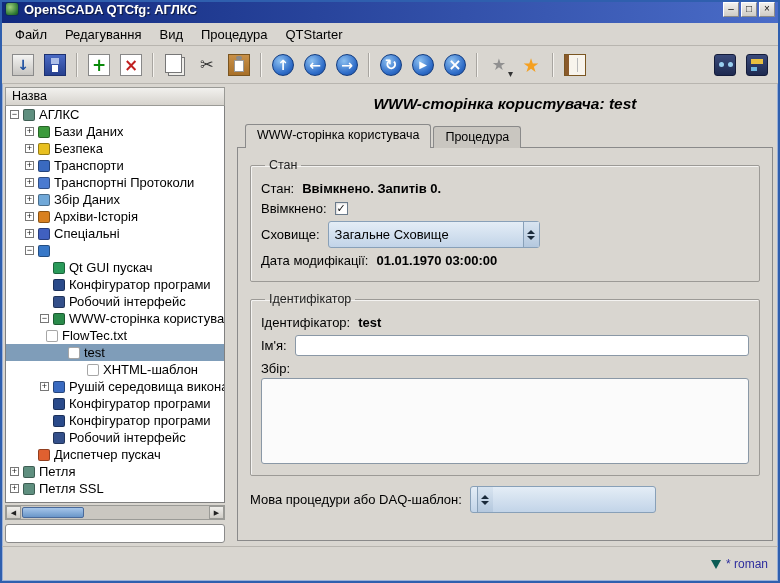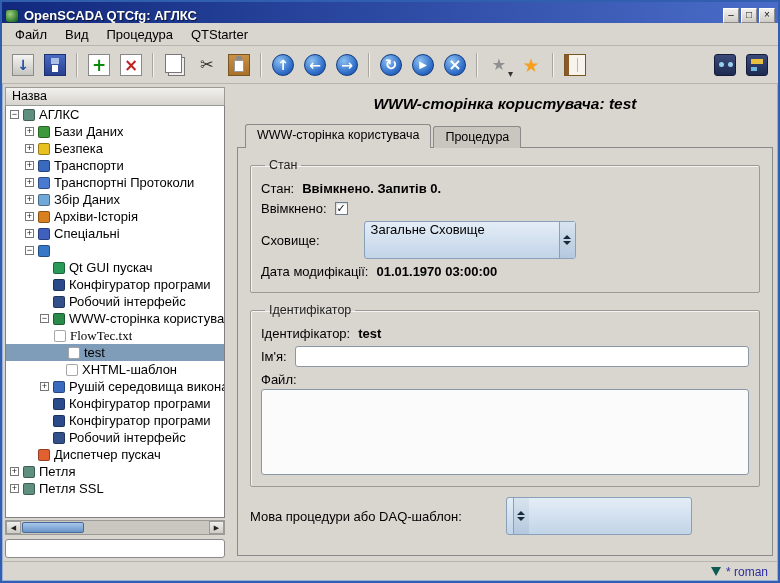--- a/index.html
+++ b/index.html
@@ -7,21 +7,21 @@
   body { font-family:"Liberation Sans","DejaVu Sans",sans-serif; font-size:13px; color:#000; }
 
   .window{
     width:780px; height:583px; display:flex; flex-direction:column;
     border:2px solid #2f5fae; background:#d9d6d0;
     box-shadow: inset 0 0 0 1px #9ab0d8;
   }
 
   
   .titlebar{
-    height:21px; flex:none; display:flex; align-items:flex-end; gap:5px; padding:0 3px;
+    height:21px; flex:none; display:flex; align-items:flex-start; gap:5px; padding:0 3px;
     background:linear-gradient(to right,#11297e,#4a6cc8);
   }
   .app-icon{width:14px;height:14px;flex:none;border-radius:3px;
     background:radial-gradient(circle at 35% 35%, #9fd07a, #2f7a34 70%, #1c4e20);
     border:1px solid #0e2a5e;}
   .titlebar .title{color:#fff;font-weight:bold;font-size:13px;flex:1;white-space:nowrap;overflow:hidden;
     text-shadow:1px 1px 1px rgba(0,0,0,.6);}
   .win-btns{display:flex;gap:2px;flex:none;}
   .wbtn{width:16px;height:15px;background:linear-gradient(#f2f1ee,#cfccc6);border:1px solid #8a8a8a;
     border-top-color:#fff;border-left-color:#fff;font-size:10px;line-height:12px;text-align:center;color:#111;
@@ -119,37 +119,37 @@
   
   fieldset.group{border:1px solid #9c9a96;border-radius:2px;padding:4px 10px 8px;margin-bottom:10px;
     box-shadow:inset 1px 1px 0 rgba(255,255,255,.7);}
   fieldset.group legend{padding:0 4px;margin-left:4px;font-size:12.5px;color:#222;}
   .frow{display:flex;align-items:center;margin:5px 0;}
   .lbl{margin-right:8px;white-space:nowrap;}
   .bval{font-weight:bold;white-space:nowrap;}
   .checkbox{width:13px;height:13px;flex:none;border:1px solid #6a7a8a;background:#fff;
     box-shadow:inset 1px 1px 2px rgba(0,0,0,.15);font-size:11px;line-height:11px;text-align:center;color:#111;}
   .checkbox.checked::before{content:"✓";font-weight:bold;}
-  .combo{height:38px;display:flex;border:1px solid #88a0b8;border-radius:3px;
-    background:linear-gradient(#e4edf6,#c2d4e8);padding-left:6px;margin-left:36px;}
+  .combo{height:27px;display:flex;align-items:center;border:1px solid #88a0b8;border-radius:3px;
+    background:linear-gradient(#e4edf6,#c2d4e8);padding-left:6px;}
   .combo-text{flex:1;font-size:13px;white-space:nowrap;overflow:hidden;}
   .combo-arrows{width:16px;height:100%;flex:none;display:flex;flex-direction:column;align-items:center;
     justify-content:center;gap:2px;border-left:1px solid #88a0b8;background:linear-gradient(#d8e4f0,#b4c8de);}
   .combo-arrows i{display:block;width:0;height:0;border-left:4px solid transparent;border-right:4px solid transparent;}
   .combo-arrows .up{border-bottom:4px solid #1a2a3a;}
   .combo-arrows .dn{border-top:4px solid #1a2a3a;}
   .text-input{flex:1;height:21px;border:1px solid #8a98a6;border-radius:3px;background:#fff;
     padding:0 5px;font-family:inherit;font-size:13px;}
   .textarea{width:100%;height:86px;border:1px solid #8a98a6;border-radius:3px;background:#fbfbfb;
     resize:none;font-family:inherit;font-size:13px;padding:3px 5px;}
   .combo.storage{width:212px;}
   .combo.lang{width:186px;}
 
   
-  .statusbar{height:20px;flex:none;display:flex;align-items:center;justify-content:flex-end;gap:5px;
+  .statusbar{height:35px;flex:none;display:flex;align-items:center;justify-content:flex-end;gap:5px;
     padding:0 10px;border-top:1px solid #b8b5af;font-size:12px;}
   .tray-triangle{width:0;height:0;border-left:5px solid transparent;border-right:5px solid transparent;
     border-top:9px solid #0c5c54;display:inline-block;}
   .status-user{color:#2e2e9e;}
 </style>
 </head>
 <body>
 
 <div class="window">
 
@@ -158,20 +158,21 @@
     <span class="title">OpenSCADA QTCfg: АГЛКС</span>
     <span class="win-btns">
       <span class="wbtn">–</span>
       <span class="wbtn">□</span>
       <span class="wbtn">×</span>
     </span>
   </div>
 
   <div class="menubar" id="menubar">
       <span class="menu-item">Файл</span>
+      <span class="menu-item">Редагування</span>
       <span class="menu-item">Вид</span>
       <span class="menu-item">Процедура</span>
       <span class="menu-item">QTStarter</span>
     </div>
 
   <div class="toolbar" id="toolbar">
       <button class="tbtn">
         <span class="ticon t-load"></span>
       </button>
       <button class="tbtn">
@@ -296,31 +297,31 @@
           <div class="trow" style="padding-left: 34px;">
             <span class="exp none"></span>
             <span class="nicon" style="background: rgb(52, 80, 138);"></span>
             <span class="tlabel">Робочий інтерфейс</span>
           </div>
           <div class="trow" style="padding-left: 34px;">
             <span class="exp">−</span>
             <span class="nicon" style="background: rgb(42, 138, 74);"></span>
             <span class="tlabel">WWW-сторінка користувача</span>
           </div>
-          <div class="trow" style="padding-left: 35px; font-family: Liberation Serif, serif;">
+          <div class="trow" style="padding-left: 27px;">
             <span class="exp none"></span>
             <span class="nicon" style="background: rgb(255, 255, 255);"></span>
             <span class="tlabel">FlowTec.txt</span>
           </div>
           <div class="trow sel" style="padding-left: 49px;">
             <span class="exp none"></span>
             <span class="nicon" style="background: rgb(255, 255, 255);"></span>
             <span class="tlabel">test</span>
           </div>
-          <div class="trow" style="padding-left: 47px;">
+          <div class="trow" style="padding-left: 68px;">
             <span class="exp none"></span>
             <span class="nicon" style="background: rgb(255, 255, 255);"></span>
             <span class="tlabel">XHTML-шаблон</span>
           </div>
           <div class="trow" style="padding-left: 34px;">
             <span class="exp">+</span>
             <span class="nicon" style="background: rgb(58, 106, 192);"></span>
             <span class="tlabel">Рушій середовища виконання</span>
           </div>
           <div class="trow" style="padding-left: 34px;">
@@ -404,21 +405,21 @@
           <legend>Ідентифікатор</legend>
           <div class="frow">
             <span class="lbl">Ідентифікатор:</span>
             <span class="bval">test</span>
           </div>
           <div class="frow">
             <span class="lbl">Ім'я:</span>
             <input class="text-input" type="text" value="" style="">
           </div>
           <div class="frow" style="margin-bottom:2px;">
-            <span class="lbl">Файл:</span>
+            <span class="lbl">Збір:</span>
           </div>
           <textarea class="textarea" style=""></textarea>
         </fieldset>
 
         <div class="frow">
           <span class="lbl">Мова процедури або DAQ-шаблон:</span>
           <div class="combo lang">
             <span class="combo-arrows">
                 <i class="up"></i>
                 <i class="dn"></i>

